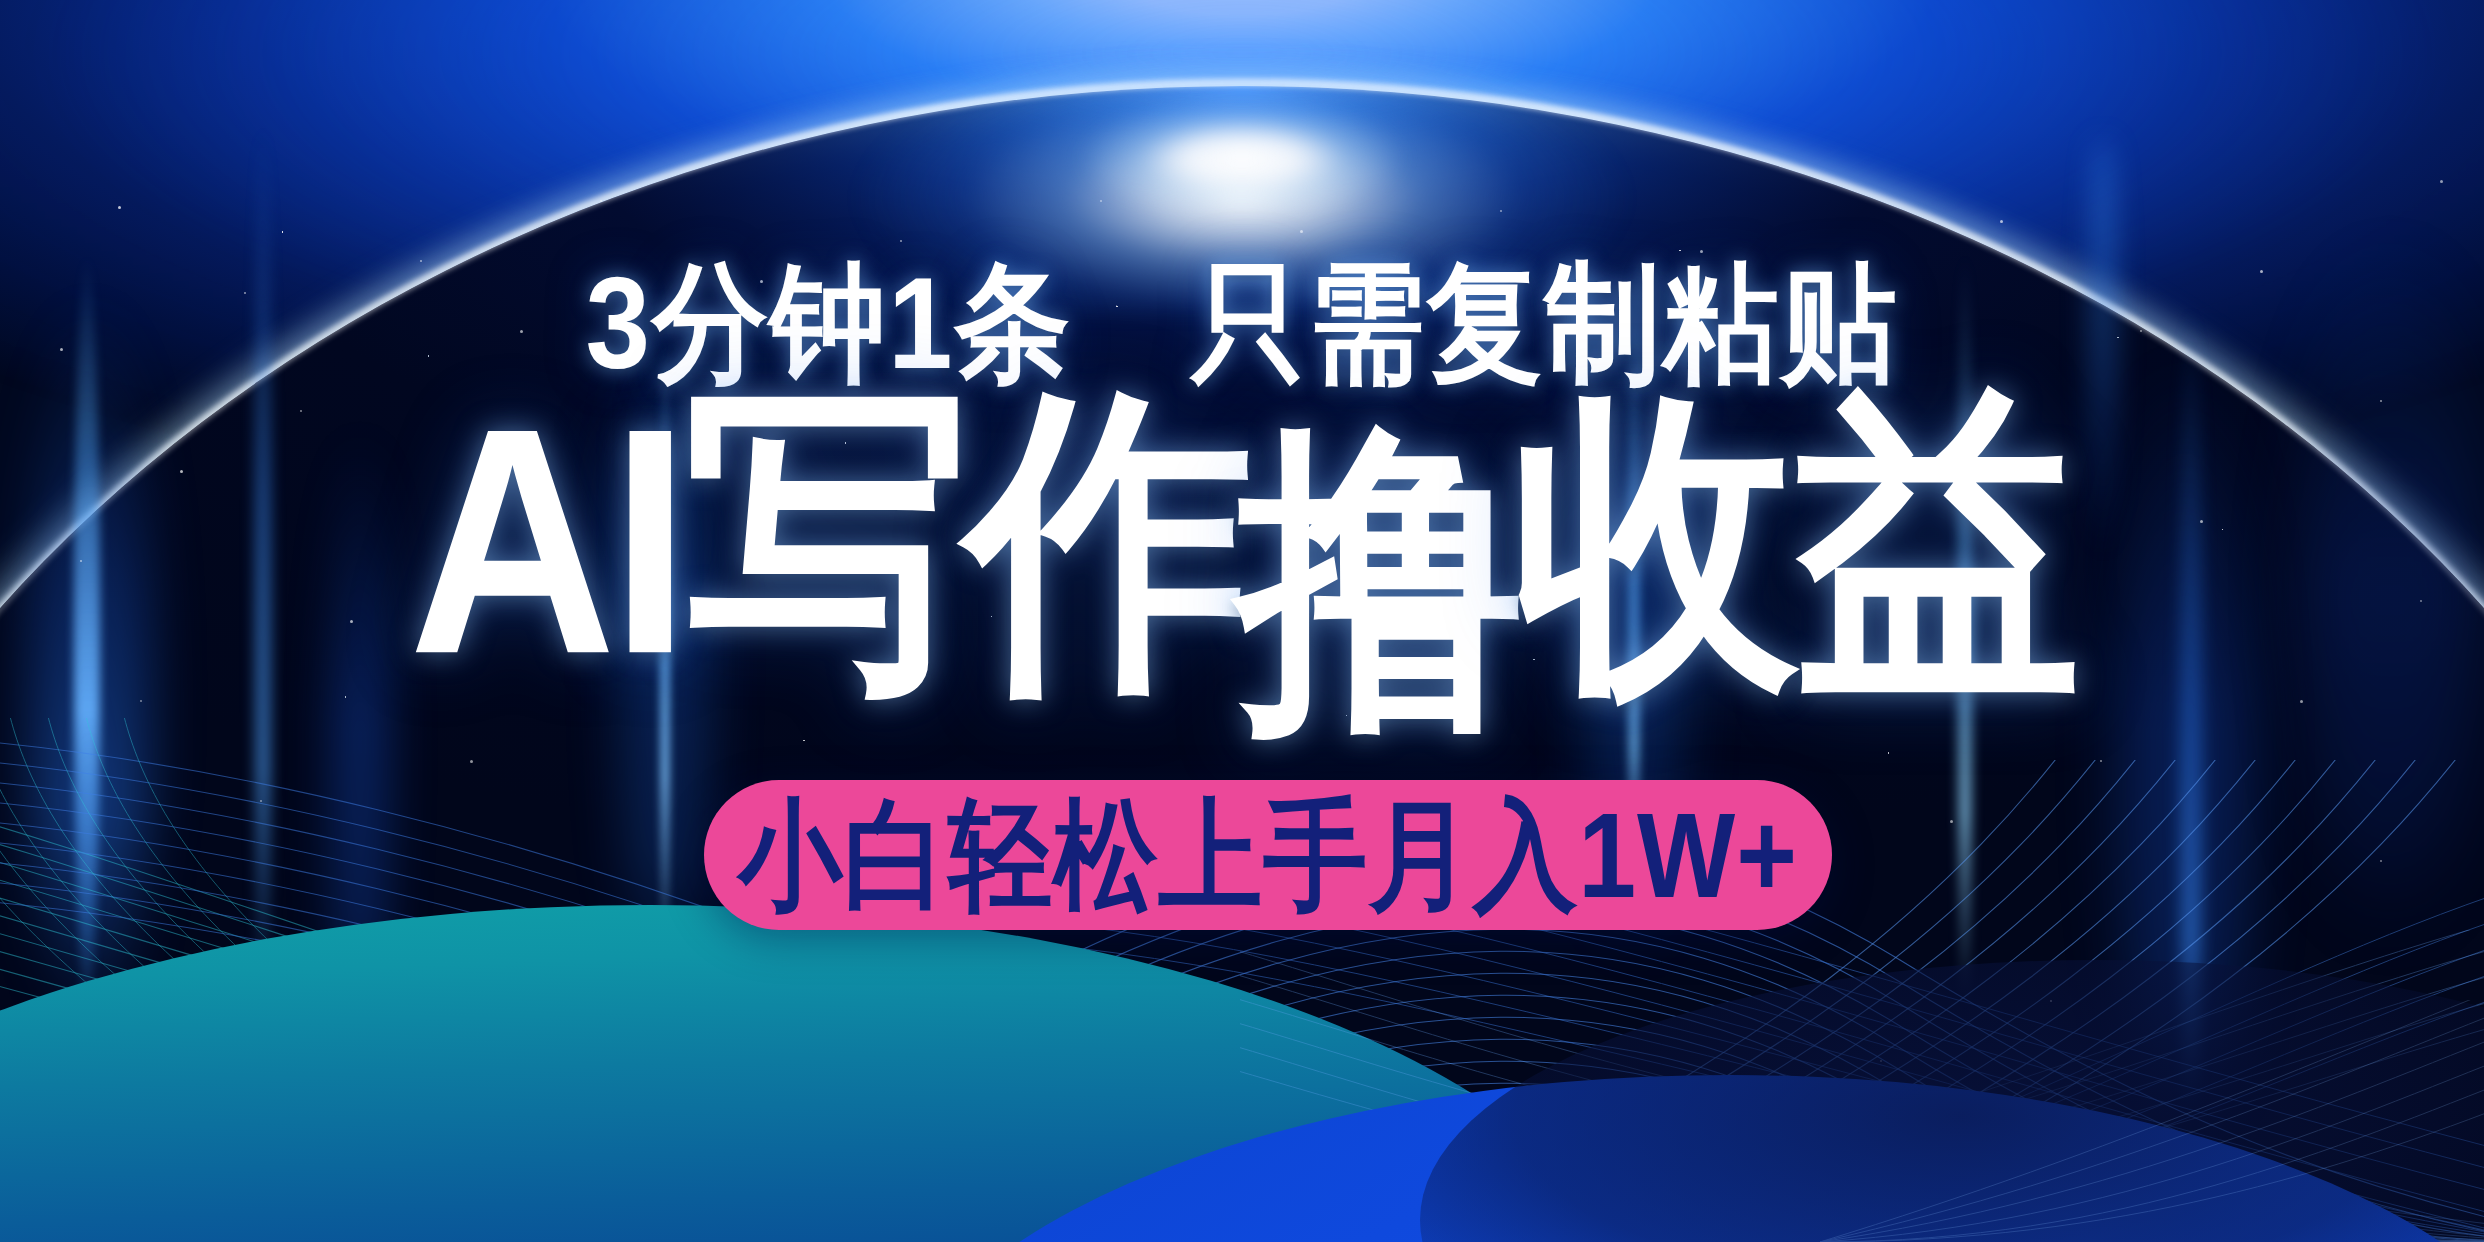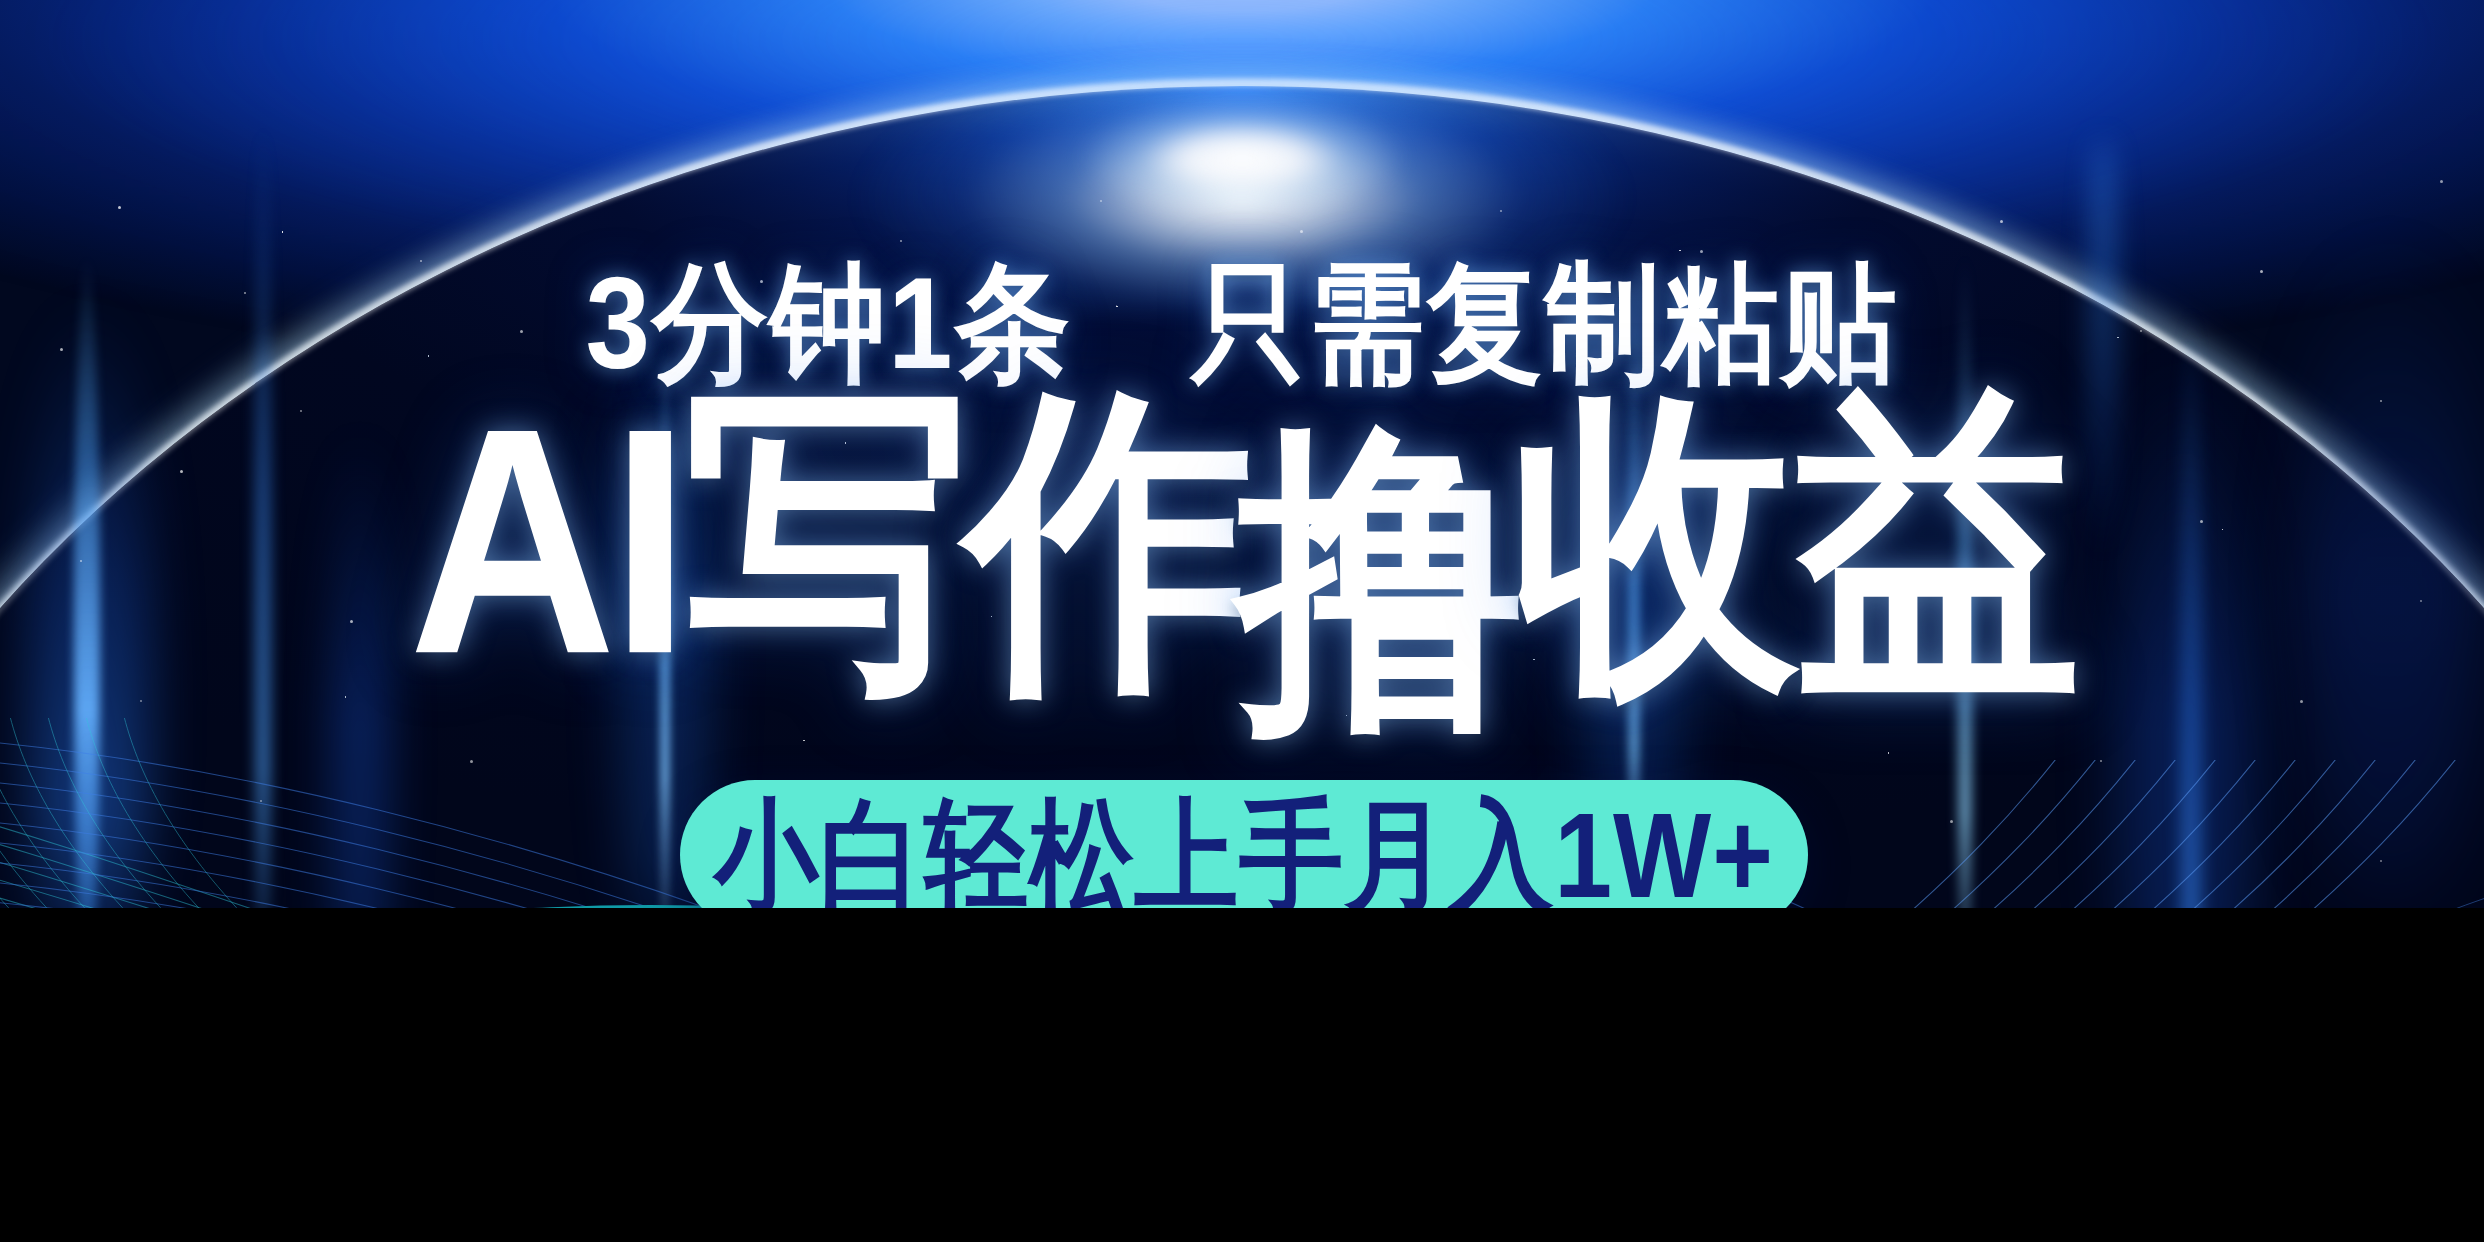--- a/index.html
+++ b/index.html
@@ -6,21 +6,21 @@
   html, body {
     margin: 0;
     padding: 0;
     background: #000;
   }
   * { box-sizing: border-box; }
 
   #poster {
     position: relative;
     width: 2484px;
-    height: 908px;
+    height: 1242px;
     overflow: hidden;
     background: #020621;
     font-family: "Liberation Sans", "DejaVu Sans", sans-serif;
   }
 
   
   .bg-base {
     position: absolute;
     inset: 0;
     background:
@@ -248,25 +248,25 @@
     transform-origin: top center;
   }
   .headline .hl-seg { display: inline-block; }
   .headline .hl-a { position: relative; top: -8px; }
   .headline .hl-b { position: relative; top: 26px; margin-left: -10px; }
   .headline .hl-c { position: relative; top: -6px; margin-left: -6px; }
 
   
   .pill {
     position: absolute;
-    left: 680px;
+    left: 704px;
     top: 780px;
     width: 1128px;
     height: 150px;
-    background: #5eead4;
+    background: #ec4899;
     border-radius: 78px;
     box-shadow: 0 10px 40px rgba(3,14,70,0.38);
     display: flex;
     align-items: center;
     justify-content: center;
     overflow: hidden;
   }
   .pill-text {
     color: #13207a;
     font-size: 104px;

